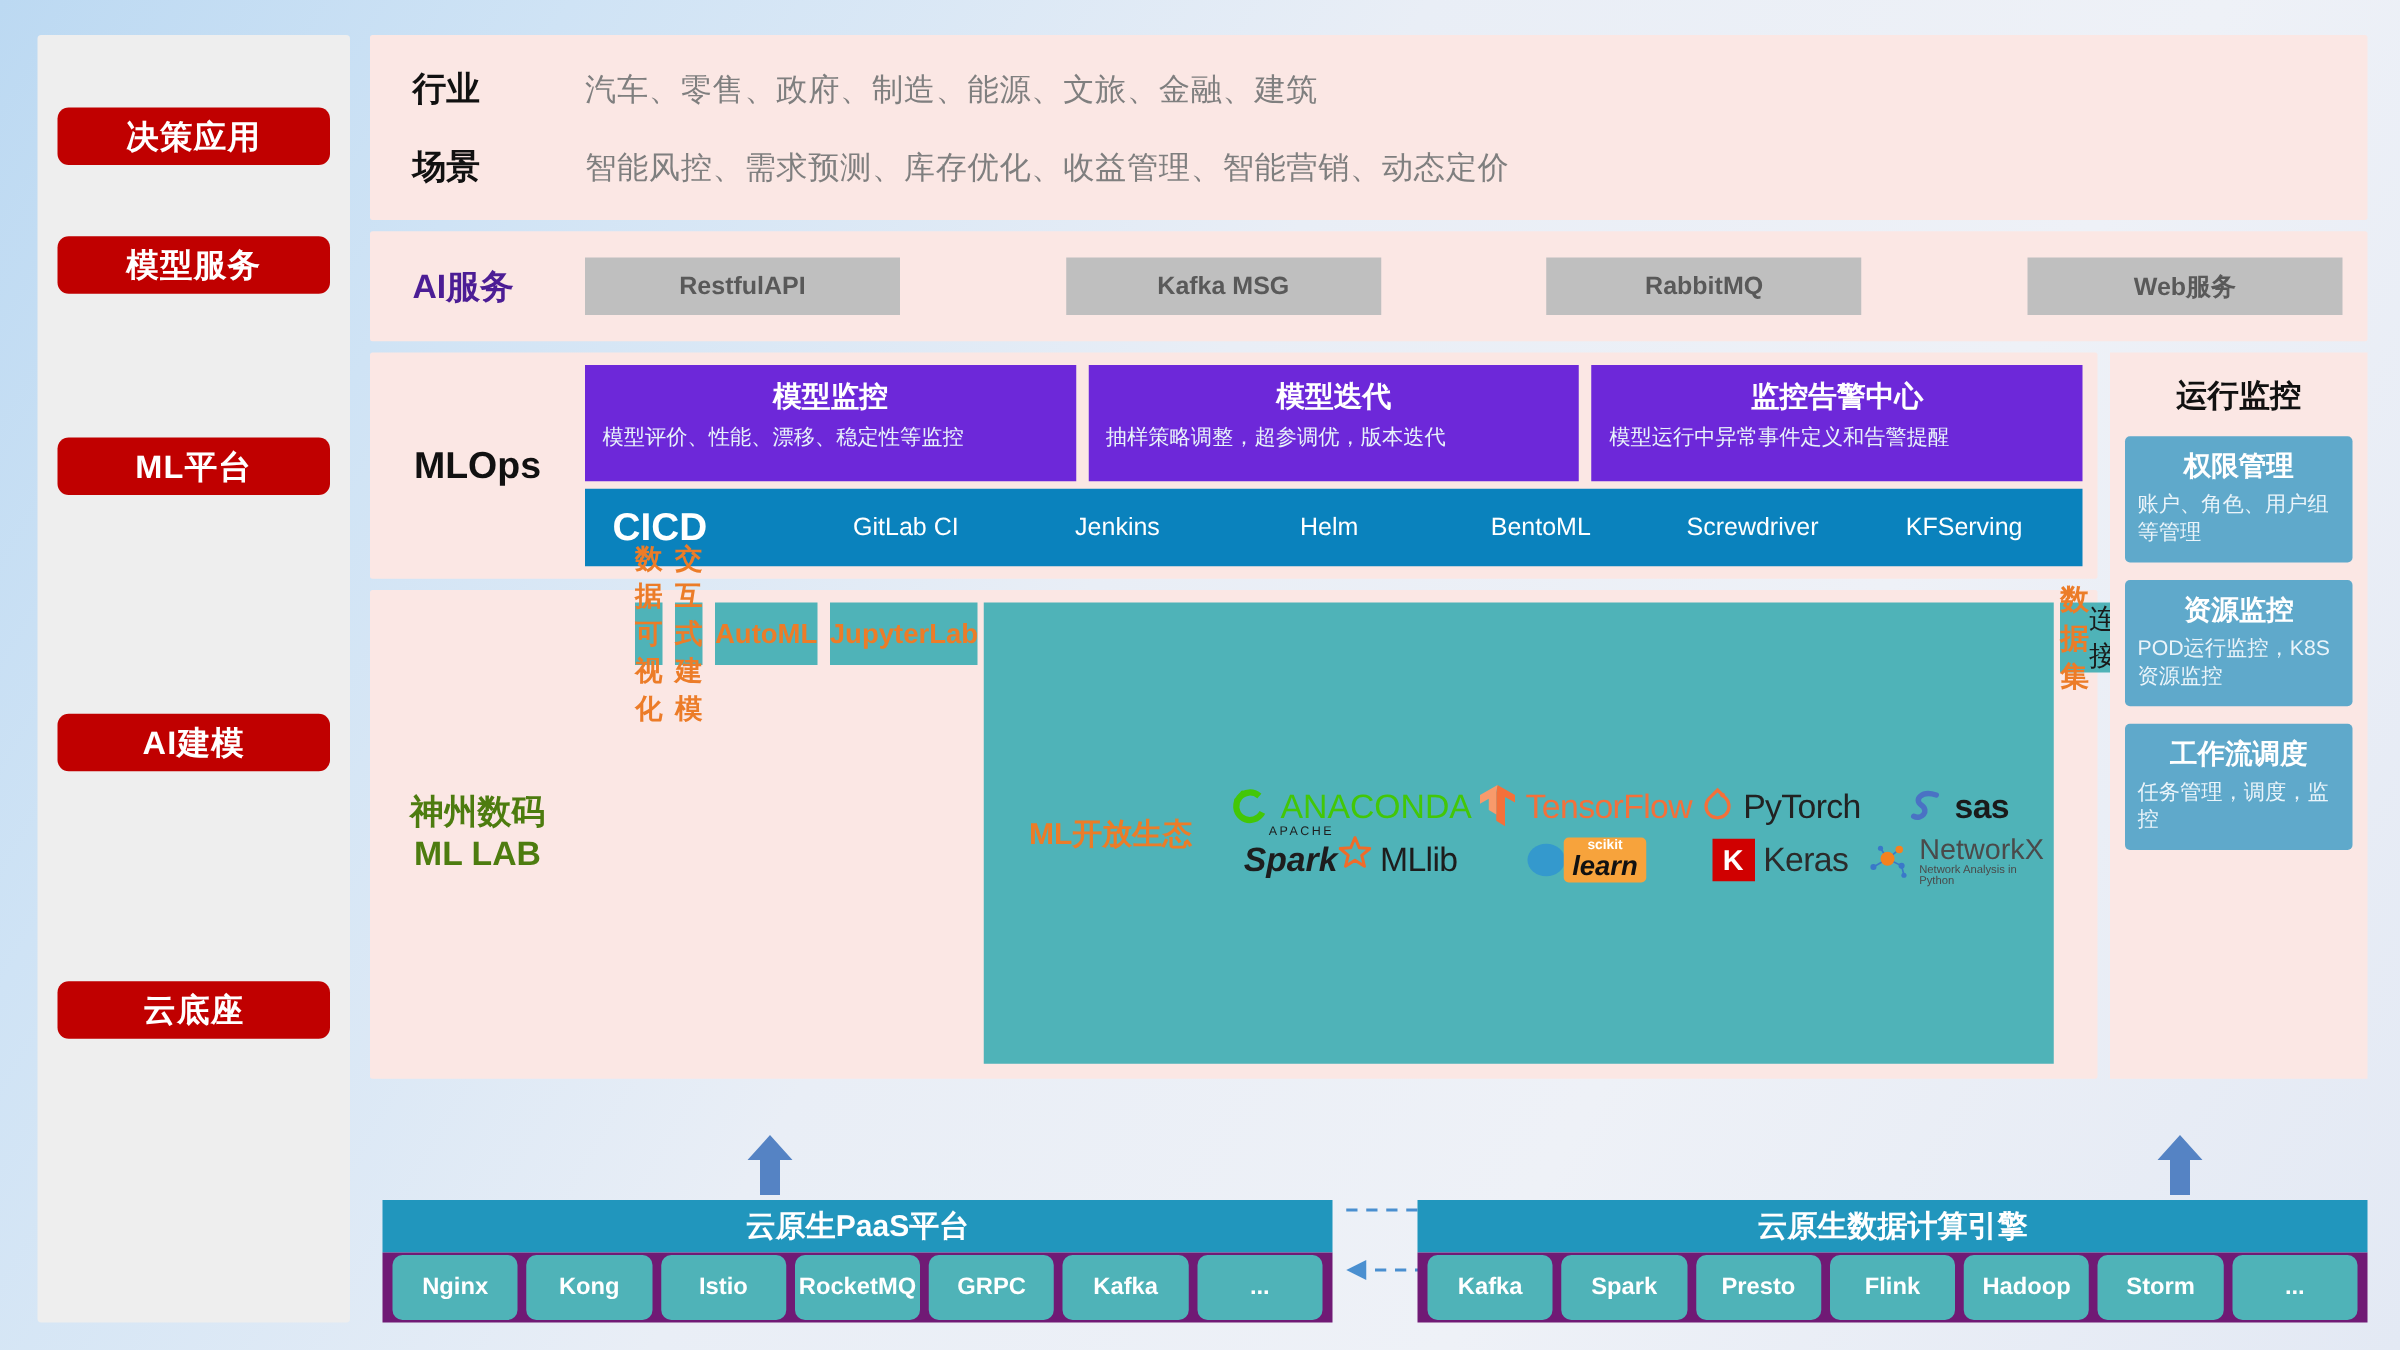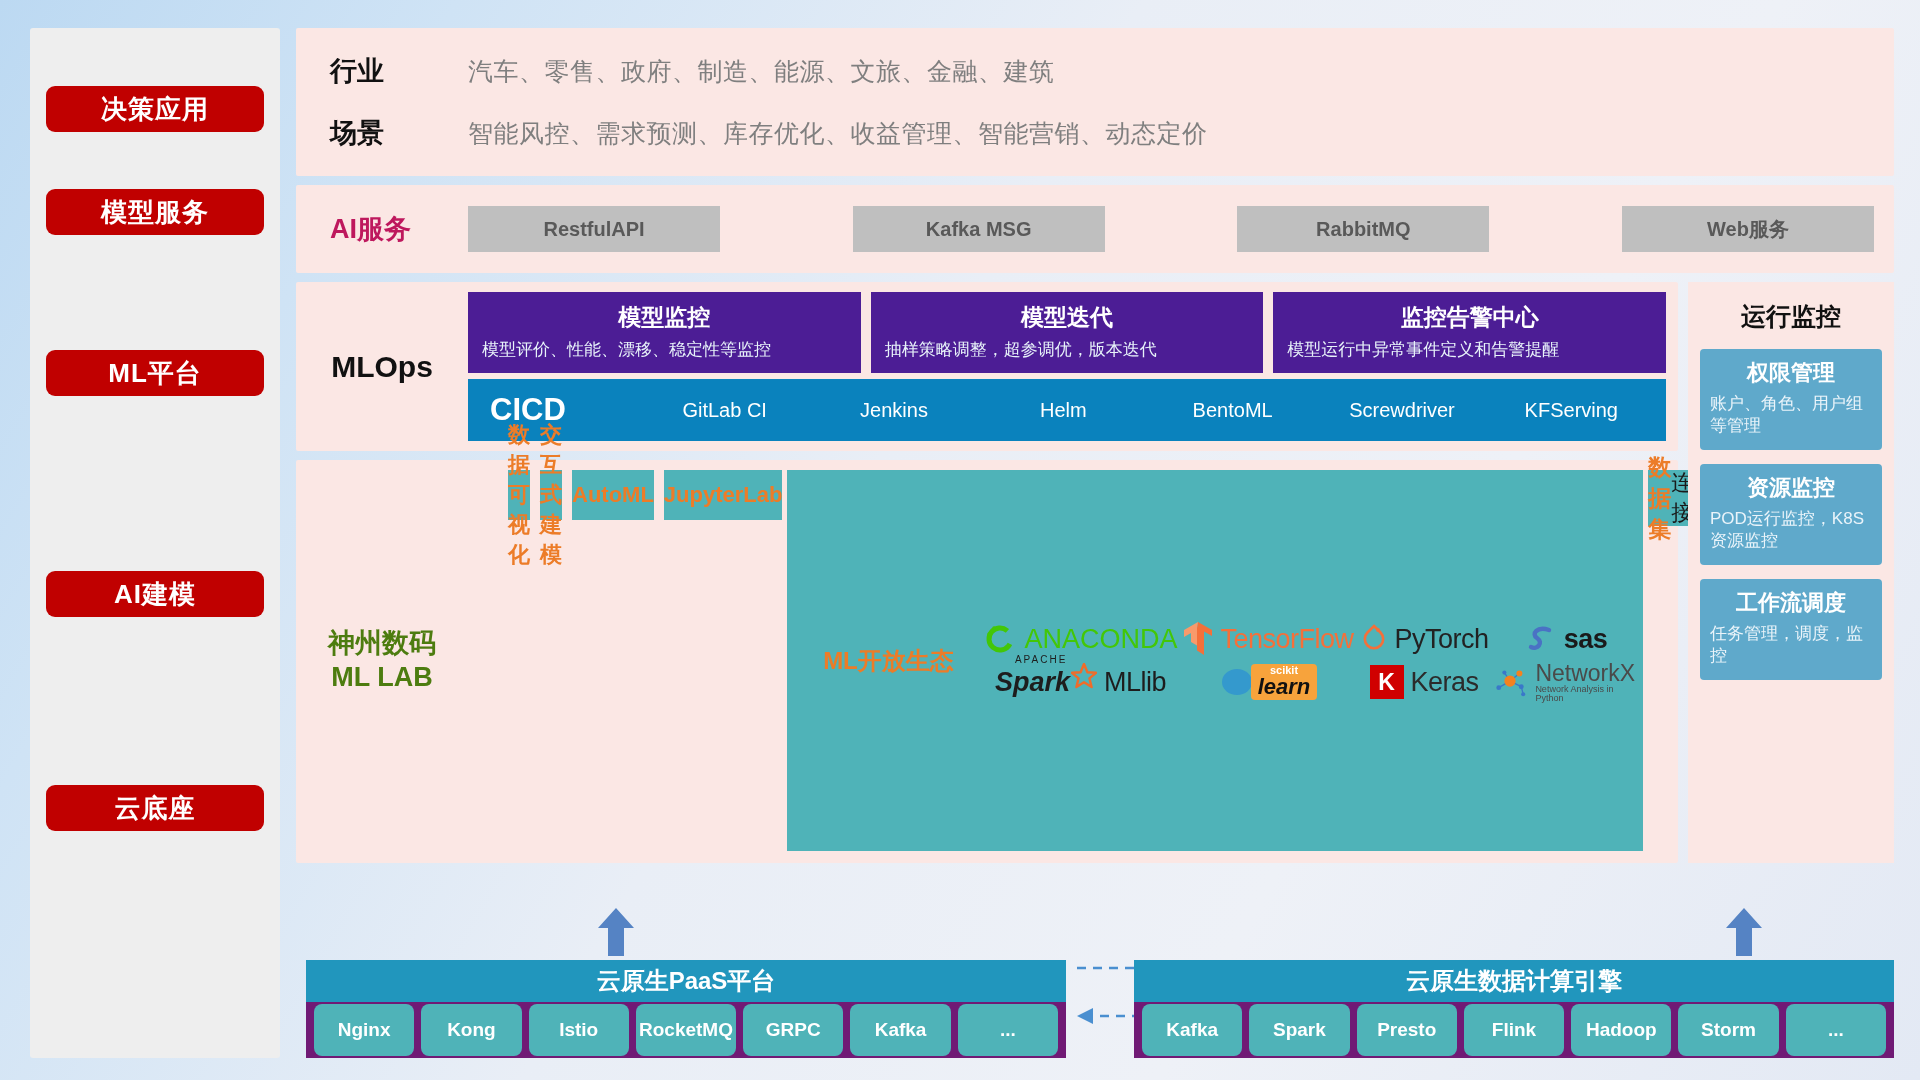--- a/index.html
+++ b/index.html
@@ -35,41 +35,41 @@
   .band { background:#fbe7e4; border-radius:2px; }
 
   
   .row-apps { display:flex; flex-direction:column; justify-content:center; gap:26px; padding:18px 0 18px 34px; height:148px; }
   .kv { display:flex; align-items:center; }
   .kv .k { width:138px; font-size:27px; font-weight:bold; color:#111; flex:0 0 138px; }
   .kv .v { font-size:25px; color:#7f7f7f; letter-spacing:.5px; }
 
   
   .row-svc { display:flex; align-items:center; height:88px; padding:0 20px 0 34px; gap:0; }
-  .row-svc .k { width:138px; flex:0 0 138px; font-size:27px; font-weight:bold; color:#be185d; }
+  .row-svc .k { width:138px; flex:0 0 138px; font-size:27px; font-weight:bold; color:#4c1d95; }
   .svc-list { flex:1; display:flex; gap:0; justify-content:space-between; }
   .svc-chip {
     background:#bfbfbf; color:#595959; font-weight:bold; font-size:20px;
     width:252px; height:46px; display:flex; align-items:center; justify-content:center;
   }
 
   
   .mid { display:flex; gap:10px; flex:1; min-height:0; }
   .mid-left { flex:1; display:flex; flex-direction:column; gap:9px; min-width:0; }
 
   
   .row-mlops { display:flex; padding:10px 12px 10px 0; gap:0; }
   .row-mlops .k {
     width:172px; flex:0 0 172px; display:flex; align-items:center; justify-content:center;
     font-size:30px; font-weight:bold; color:#111;
   }
   .mlops-right { flex:1; display:flex; flex-direction:column; gap:6px; min-width:0; }
   .mlops-cards { display:flex; gap:10px; }
   .mlops-card {
-    flex:1; background:#4c1d95; color:#fff; padding:10px 14px 12px; min-width:0;
+    flex:1; background:#6d28d9; color:#fff; padding:10px 14px 24px; min-width:0;
   }
   .mlops-card .t { text-align:center; font-size:23px; font-weight:bold; margin-bottom:6px; }
   .mlops-card .d { font-size:17px; line-height:1.32; color:#e8f3fa; }
   .cicd {
     background:#0a82bd; color:#fff; display:flex; align-items:center;
     padding:6px 10px 6px 22px; height:62px; gap:0;
   }
   .cicd .lbl { font-size:31px; font-weight:bold; flex:0 0 150px; }
   .cicd .items { flex:1; display:flex; }
   .cicd .items span { flex:1; font-size:20px; text-align:center; line-height:1.05; }

